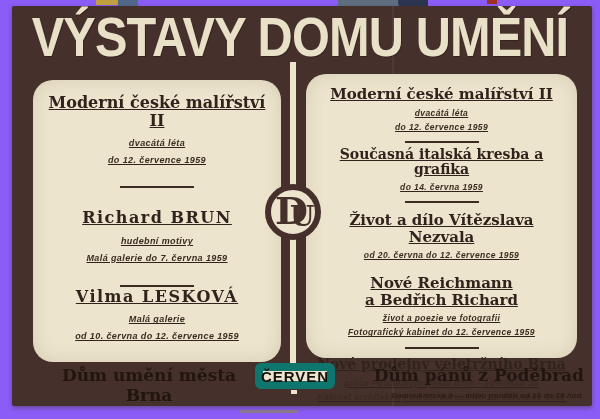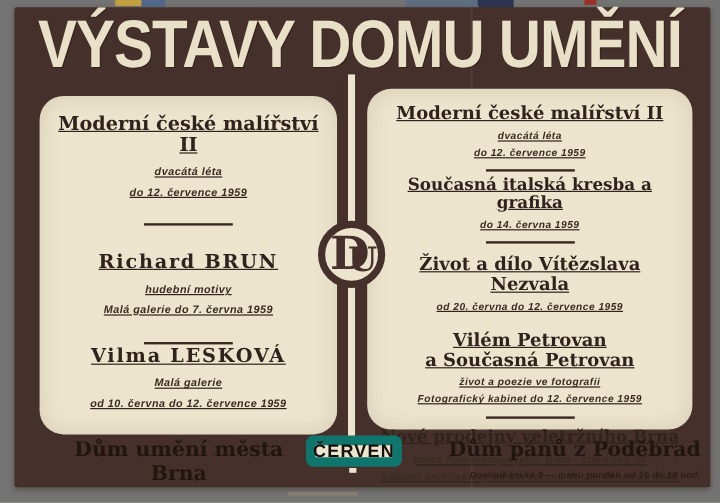--- a/index.html
+++ b/index.html
@@ -1,18 +1,18 @@
 <!DOCTYPE html>
 <html><head>
 <meta charset="utf-8">
 <style>
   html,body{margin:0;padding:0;background:#b8b0a0;}
   .stage{
     position:relative;width:600px;height:419px;overflow:hidden;
-    background:#737373;
+    background:#8b5cf6;
     font-family:"Liberation Sans", sans-serif;
   }
   
   .artifact{position:absolute;top:0;}
   .art-yellow{left:96px;width:22px;height:5px;background:#c2a040;}
   .art-blue-sm{left:118px;width:20px;height:6px;background:#52688a;}
   .art-slate{left:338px;width:62px;height:8px;background:#5f6d80;border-radius:0 0 6px 3px;}
   .art-navy{left:398px;width:30px;height:10px;background:#2c3450;border-radius:0 0 4px 8px;}
   .art-red{left:487px;width:10px;height:4px;background:#9e3028;}
 
@@ -139,22 +139,22 @@
     <div class="sub rp-sub2">do 12. července 1959</div>
     <hr class="rule rp-rule1">
 
     <div class="heading h-sm rp-h2">Současná italská kresba a grafika</div>
     <div class="sub rp-sub">do 14. června 1959</div>
     <hr class="rule rp-rule2">
 
     <div class="heading rp-h3">Život a dílo Vítězslava Nezvala</div>
     <div class="sub rp-sub">od 20. června do 12. července 1959</div>
 
-    <div class="heading rp-h4">Vilém Petrovan</div>
-    <div class="heading">a Současná Petrovan</div>
+    <div class="heading rp-h4">Nové Reichmann</div>
+    <div class="heading">a Bedřich Richard</div>
     <div class="sub rp-sub">život a poezie ve fotografii</div>
     <div class="sub rp-sub2">Fotografický kabinet do 12. července 1959</div>
     <hr class="rule rp-rule3">
 
     <div class="heading h-sm rp-h5">Nové prodejny veletržního Brna</div>
     <div class="sub rp-sub">práce Potravinoprojektu Brno - středisko 36</div>
     <div class="sub rp-sub2">Kabinet architektury od 10. června do 12. července 1959</div>
   </div>
 
   <div class="center-divider">

